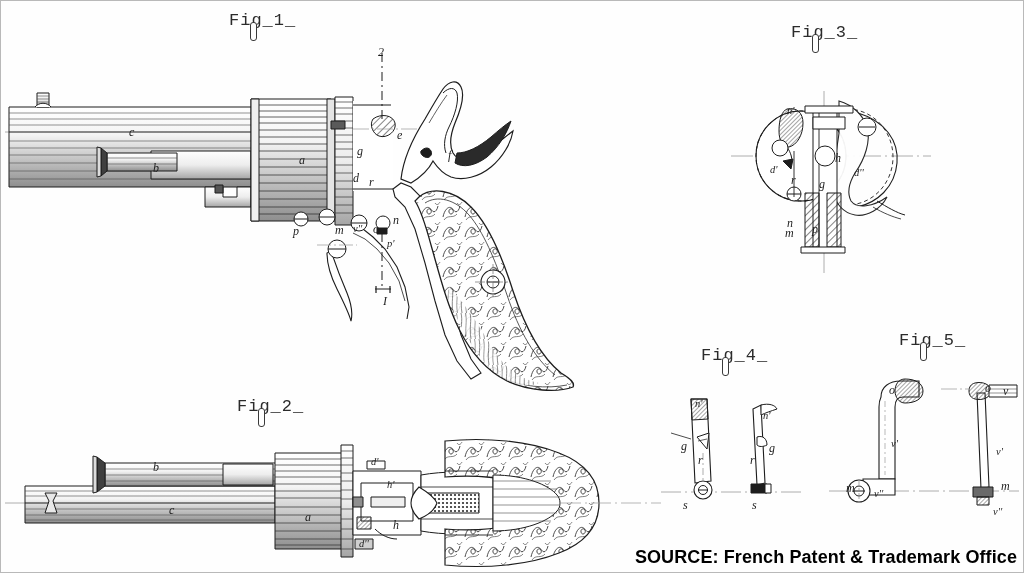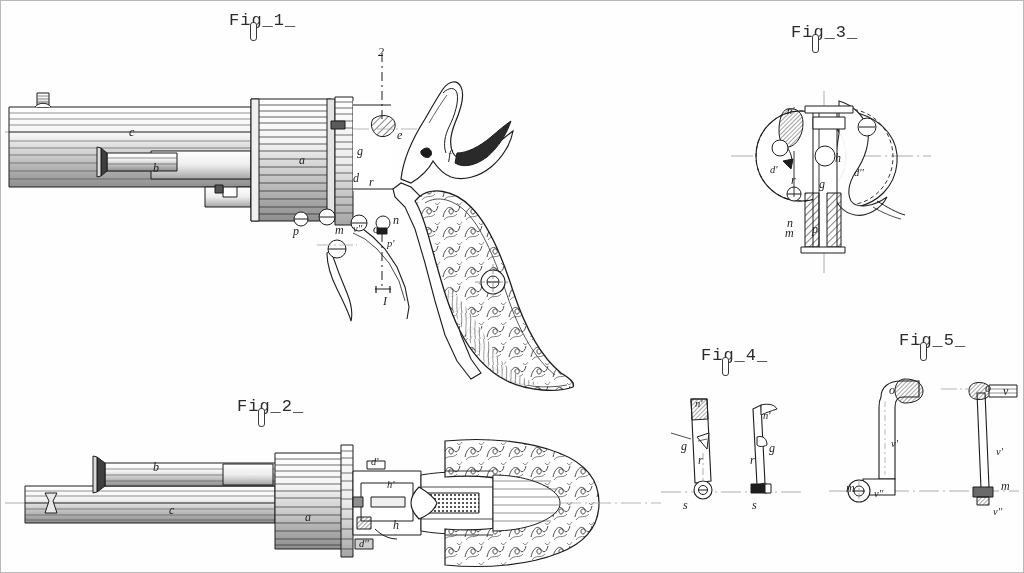--- a/index.html
+++ b/index.html
@@ -436,14 +436,15 @@
       <span class="partlabel sm" style="left: 890px; top: 437px;">v'</span>
       <span class="partlabel" style="left: 845px; top: 480px;">m</span>
       <span class="partlabel sm" style="left: 873px; top: 487px;">v''</span>
       <span class="partlabel" style="left: 984px; top: 380px;">o</span>
       <span class="partlabel" style="left: 1002px; top: 383px;">v</span>
       <span class="partlabel sm" style="left: 995px; top: 445px;">v'</span>
       <span class="partlabel" style="left: 1000px; top: 478px;">m</span>
       <span class="partlabel sm" style="left: 992px; top: 505px;">v''</span>
     </div>
 
+  <div class="source">SOURCE: French Patent &amp; Trademark Office</div>
 
 </div>
 
 </body></html>

